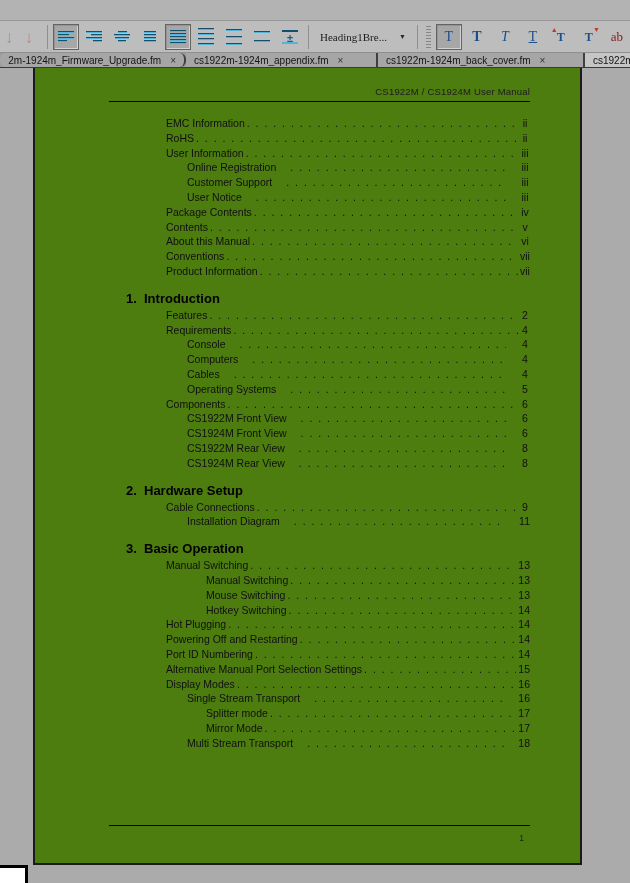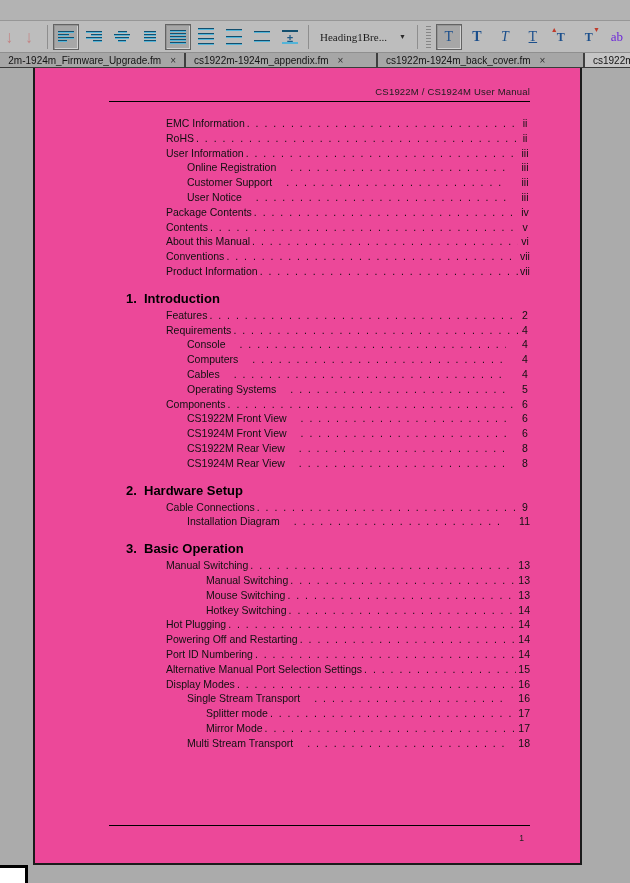--- a/index.html
+++ b/index.html
@@ -49,39 +49,39 @@
   .style-dd .caret{font-size:7px;color:#2a2a2a;}
   
   .tglyph{font-family:"Liberation Serif",serif;color:#1b4f8c;font-size:14px;line-height:1;}
   .tb{font-weight:bold;}
   .ti{font-style:italic;}
   .tu{text-decoration:underline;}
   .tsmall{font-size:12px;position:relative;}
   .redmark{position:absolute;color:#c03a2a;font-size:7px;line-height:1;}
   .rm-tl{top:-4px;left:-6px;}
   .rm-tr{top:-4px;right:-7px;}
-  .case-glyph{font-family:"Liberation Serif",serif;color:#6d28d9;font-size:13px;line-height:1;}
+  .case-glyph{font-family:"Liberation Serif",serif;color:#7f1d1d;font-size:13px;line-height:1;}
   
   .tabbar{
     height:14px;display:flex;background:#9d9d9d;border-bottom:1px solid #3a3a3a;
     overflow:hidden;
   }
   .tab{
     background:#a6a6a6;border-right:2px solid #3f3f3f;box-sizing:border-box;
     display:flex;align-items:center;font-size:10px;color:#141414;
     padding:0 8px;white-space:nowrap;overflow:hidden;flex:0 0 auto;
   }
   .tab.active{background:#c5c5c5;border-right:none;}
   .tab .close{margin-left:9px;font-size:10px;color:#333;}
-  .tab.clipL{justify-content:flex-end;padding-left:8px;}
+  .tab.clipL{justify-content:flex-end;padding-left:8px;border-radius:6px;}
   
   .doc-area{position:absolute;top:68px;left:0;right:0;bottom:0;background:#ababab;}
   .page{
     position:absolute;left:33px;top:0;width:549px;height:797px;box-sizing:border-box;
-    background:#ec4899;border:2px solid #1b1b1b;border-top:none;
+    background:#4d7c0f;border:2px solid #1b1b1b;border-top:none;
   }
   .page-header{
     margin:18px 50px 0 74px;text-align:right;font-size:9.5px;color:#1c1c1c;
     border-bottom:1px solid #000;padding-bottom:4px;letter-spacing:0.2px;
   }
   .toc{margin:15px 50px 0 74px;font-size:10.5px;color:#101010;}
   .toc-row{display:flex;align-items:baseline;height:14.8px;overflow:hidden;}
   .toc-row.lvl1{padding-left:17px;}
   .toc-row.lvl2{padding-left:38px;gap:12px;}
   .toc-row.lvl3{padding-left:57px;}

